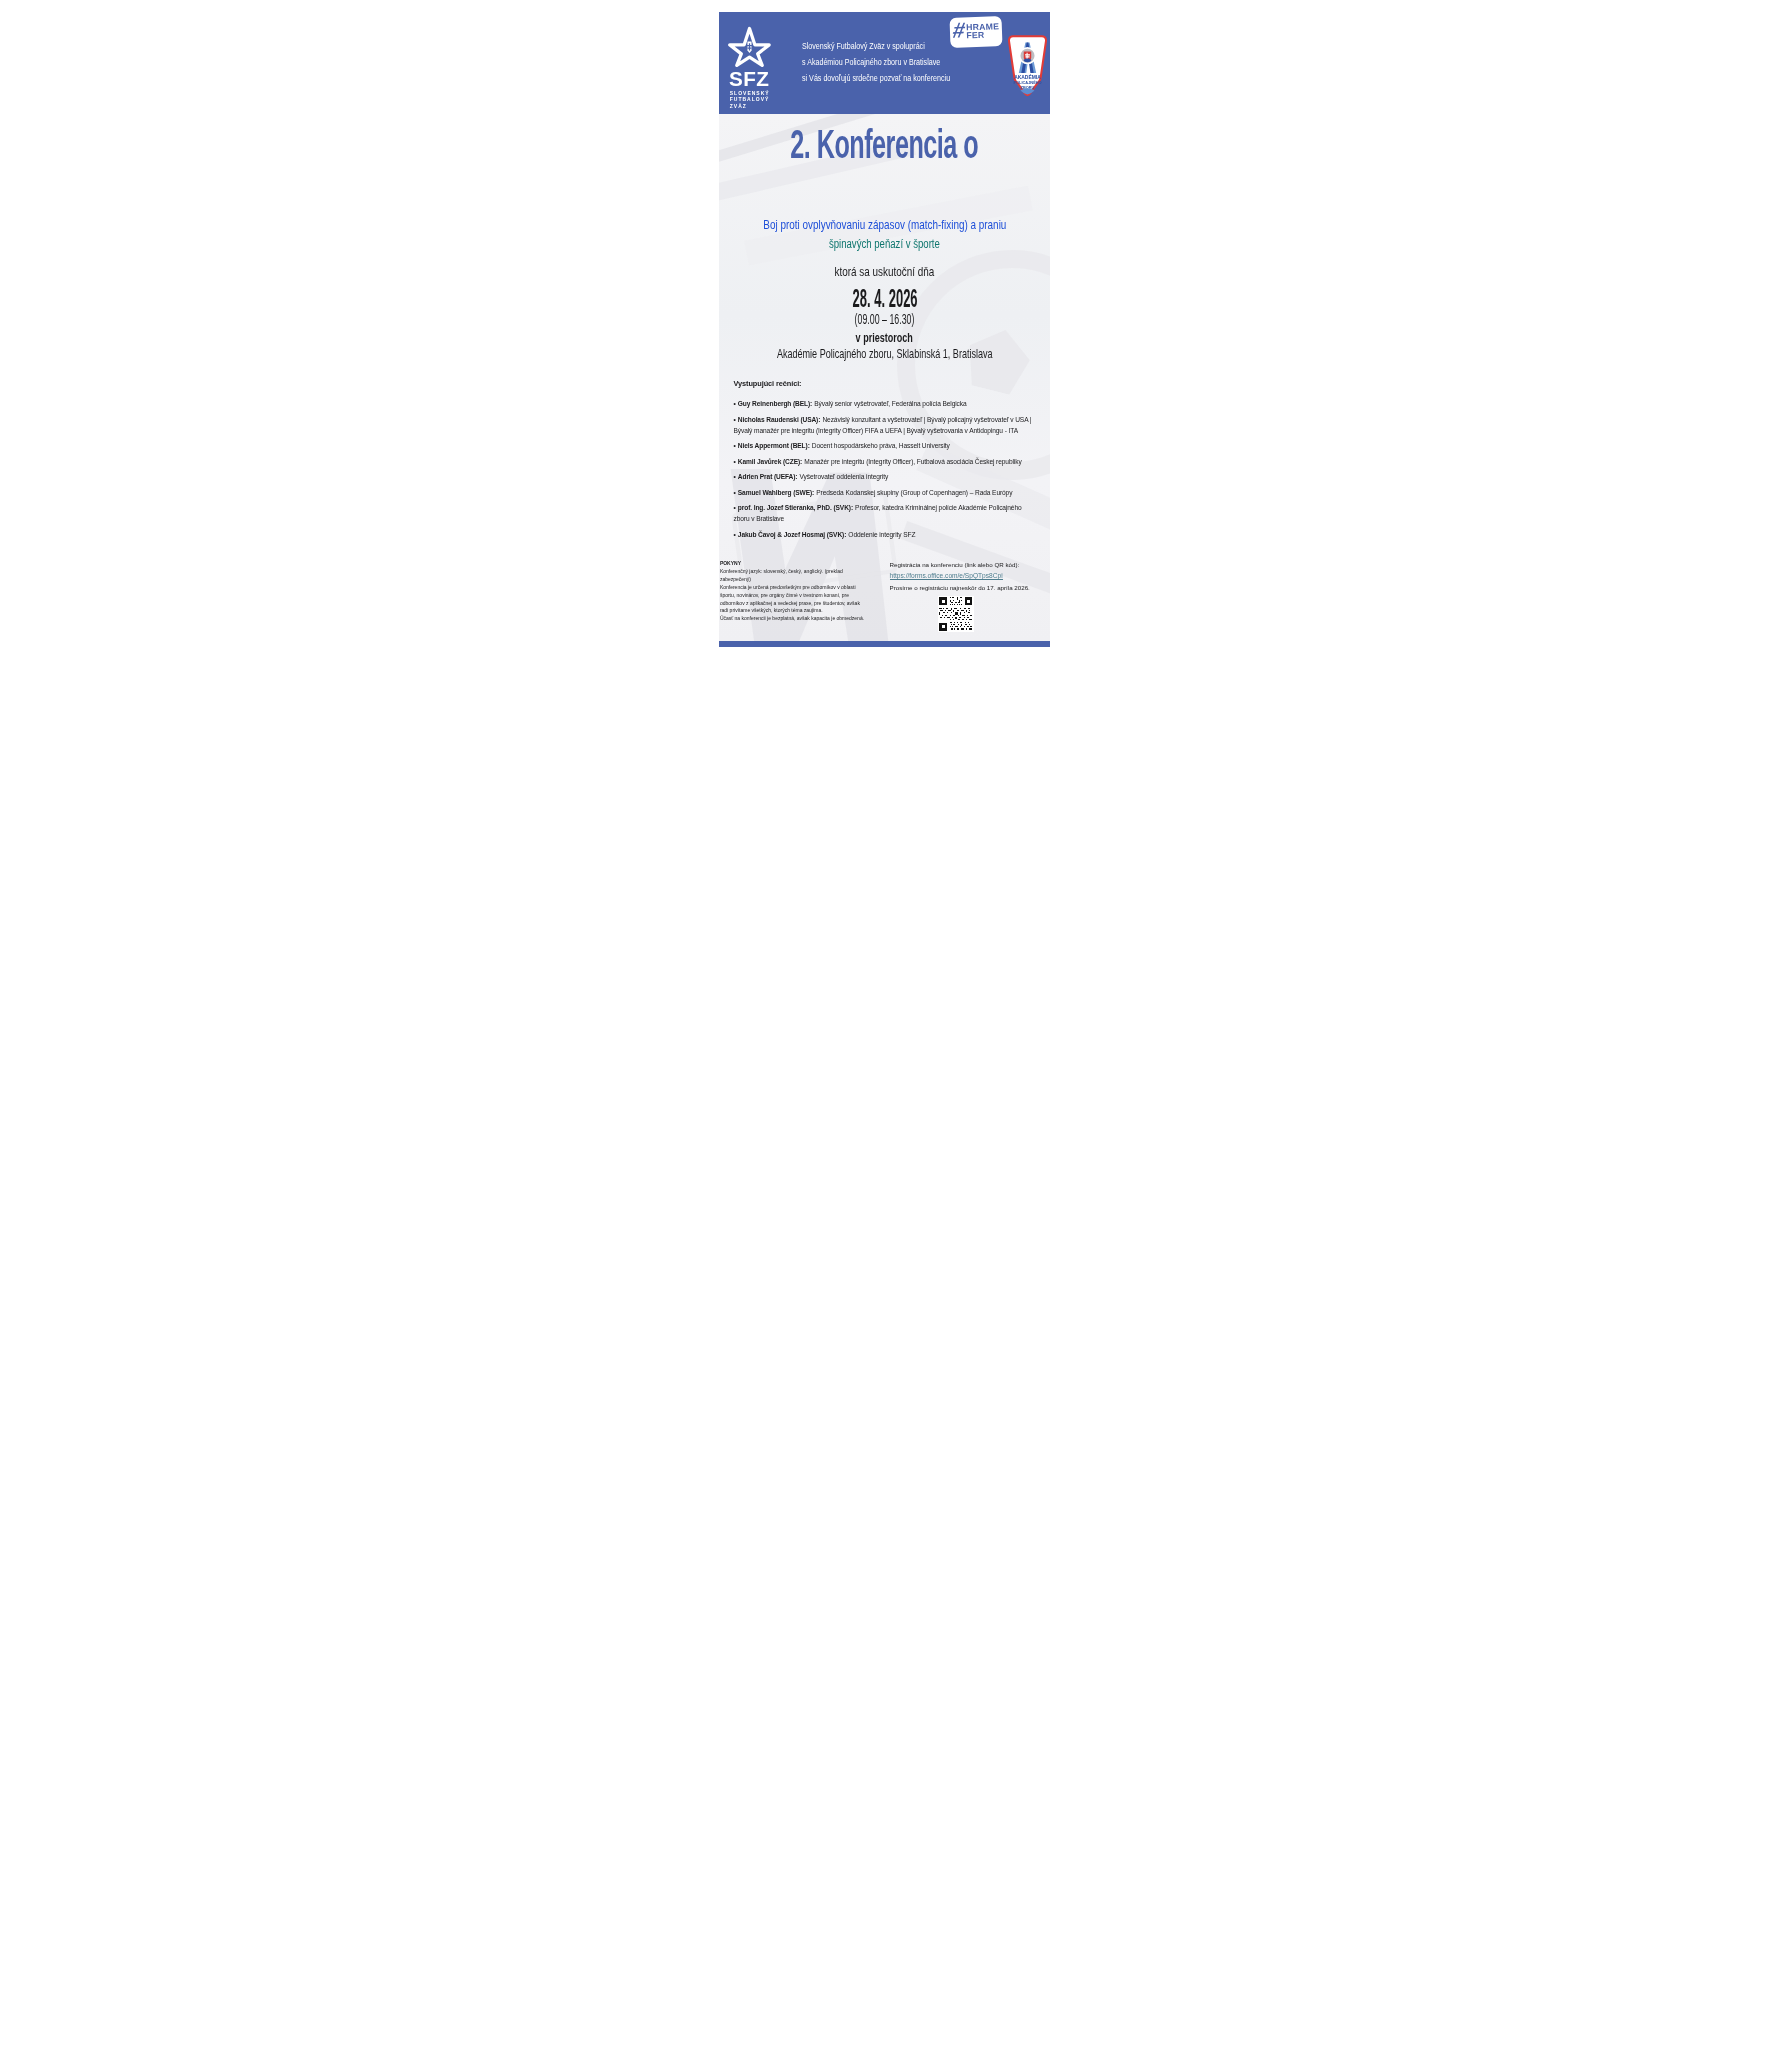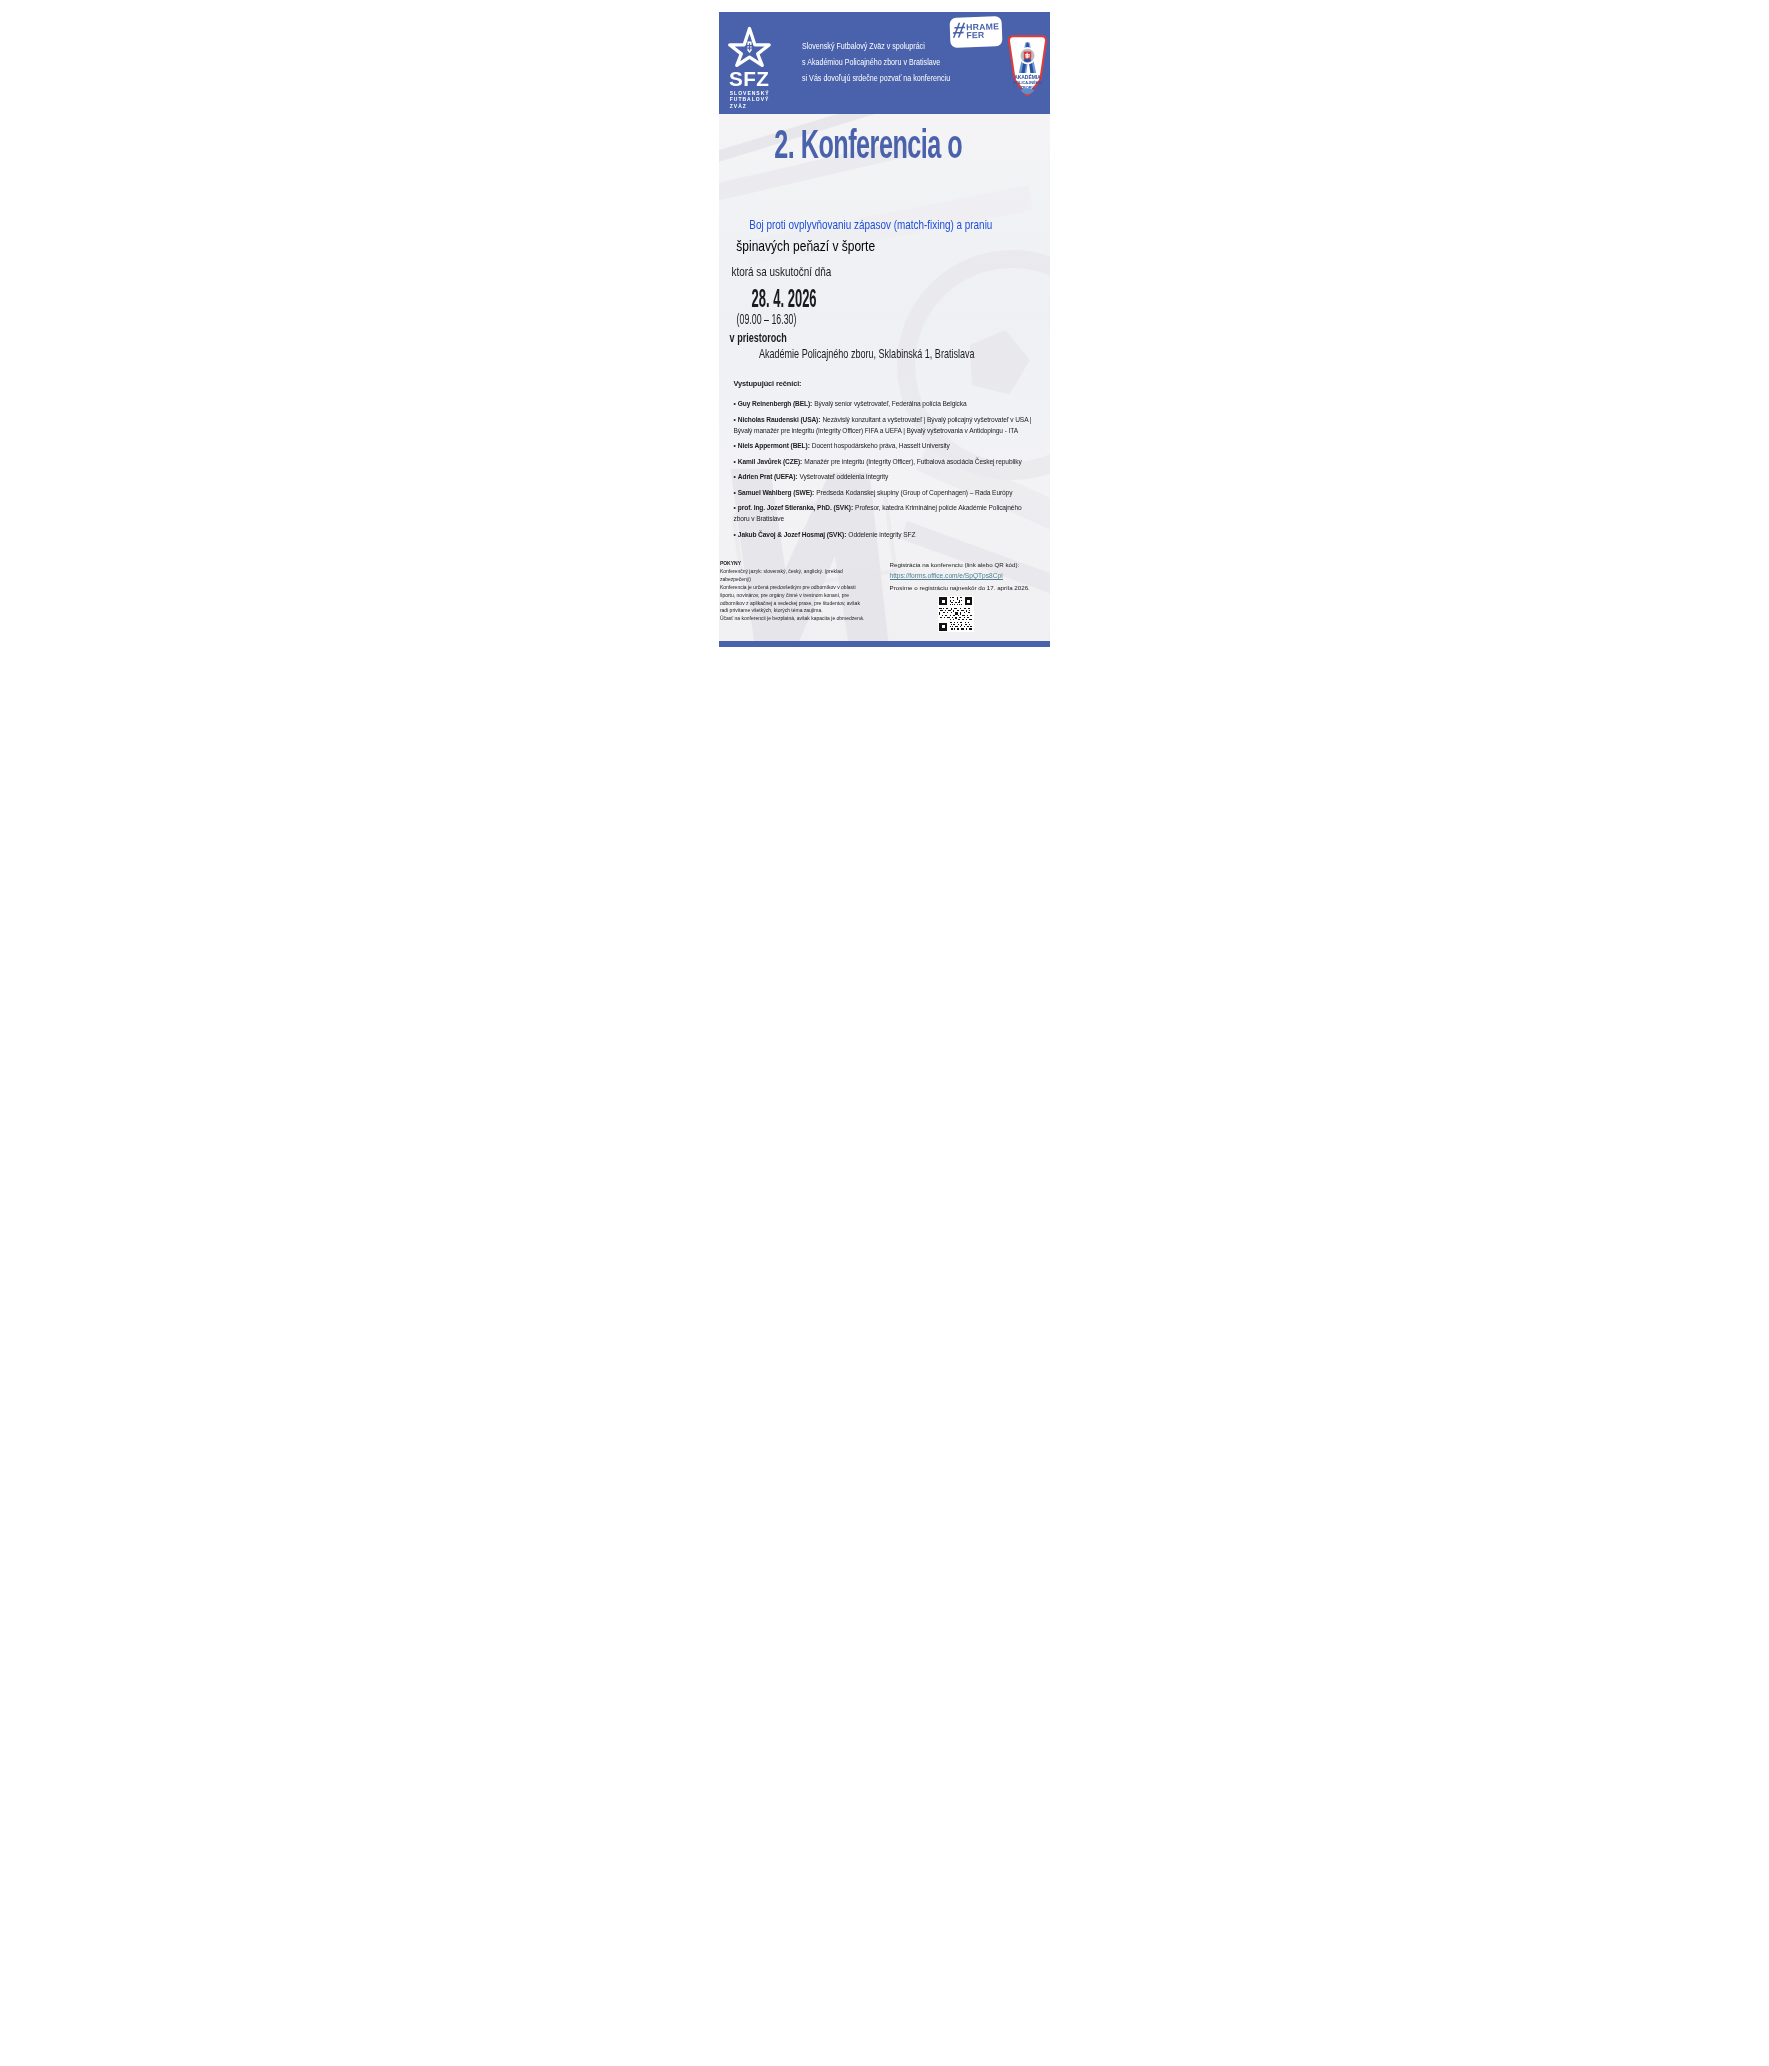--- a/index.html
+++ b/index.html
@@ -29,27 +29,27 @@
   .sfz-abbr{position:absolute;left:2.5px;top:41px;font-size:20.7px;font-weight:700;letter-spacing:0.4px;}
   .sfz-name{position:absolute;left:3.3px;top:64px;font-size:5px;font-weight:700;letter-spacing:1px;line-height:6.6px;}
   .invite{position:absolute;left:83px;top:26.4px;color:#ffffff;font-size:8.7px;line-height:16px;white-space:nowrap;}
   .invite span{display:inline-block;transform:scaleX(.82);transform-origin:left center;}
   .hashtag{position:absolute;left:231px;top:5px;width:52px;height:30px;background:#ffffff;border-radius:6.6px;
            transform:rotate(-2deg);display:flex;align-items:center;justify-content:center;gap:1.7px;color:#4a62ab;}
   .hashtag .hash{font-size:21.5px;font-weight:700;transform:skewX(-12deg);line-height:21.5px;margin-top:-1.7px;}
   .hashtag .ht-col{display:flex;flex-direction:column;font-weight:700;font-size:8.7px;line-height:7.9px;letter-spacing:0.2px;}
   .apz{position:absolute;left:289px;top:23.6px;width:39px;height:62px;}
   
-  .cl{position:absolute;left:11.6px;width:331px;}
+  .cl{position:absolute;left:11.6px;width:331px;text-align:center;}
   .cl>span{display:inline-block;transform-origin:center;}
   .title1{top:122px;font-size:40px;font-weight:700;color:#4a62ab;letter-spacing:-0.8px;}
   .title2{top:165px;font-size:40px;font-weight:700;color:#4a62ab;letter-spacing:-0.8px;}
   .title1>span,.title2>span{transform:scaleX(.63);}
   .sub1{top:218px;font-size:12.4px;color:#1d4ed8;}
-  .sub2{top:237px;font-size:15px;color:#000000;}
+  .sub2{top:237px;font-size:12px;color:#0f766e;}
   .sub1>span,.sub2>span{transform:scaleX(.8);}
   .intro{top:265px;font-size:12.4px;}
   .intro>span{transform:scaleX(.8);}
   .date{top:283px;font-size:26px;font-weight:700;}
   .date>span{transform:scaleX(.5);}
   .time{top:311px;font-size:14px;}
   .time>span{transform:scaleX(.63);}
   .venuei{top:331px;font-size:12.4px;font-weight:bold;}
   .venuei>span{transform:scaleX(.73);}
   .venue{top:347px;font-size:12.4px;}

